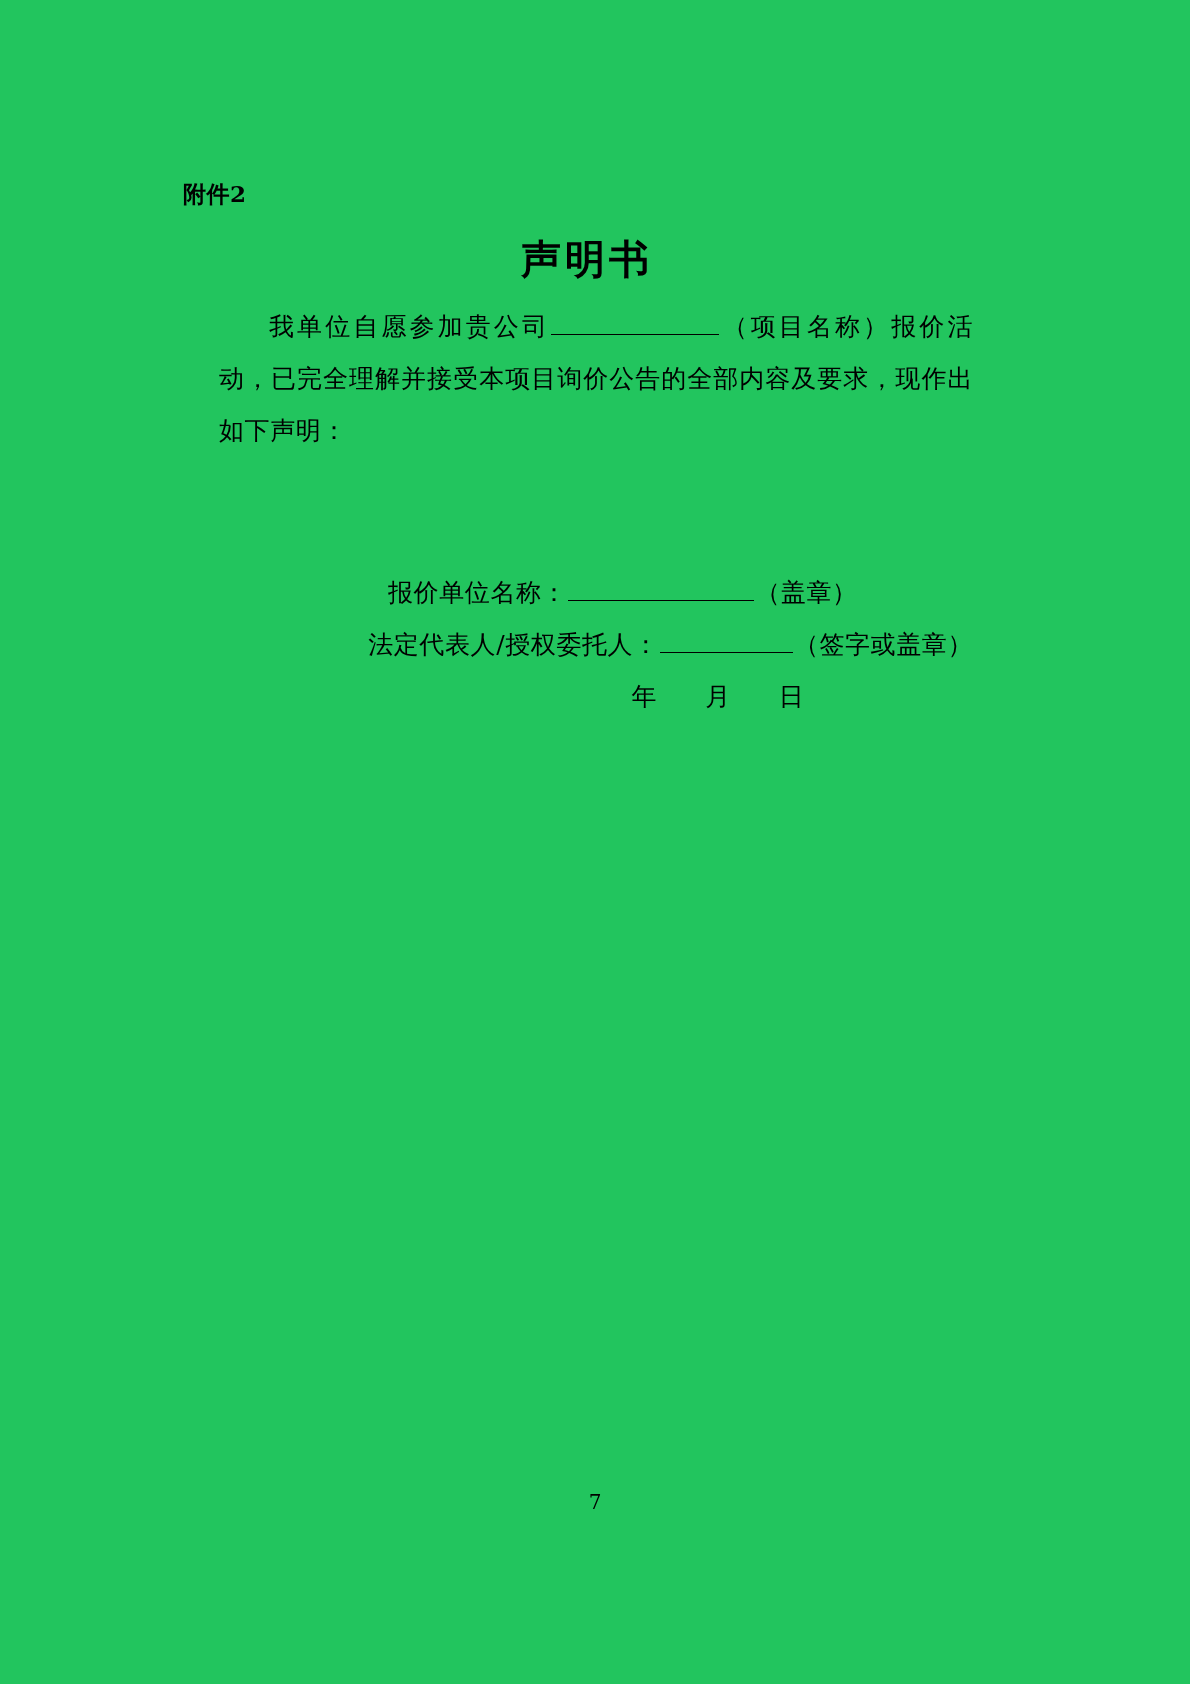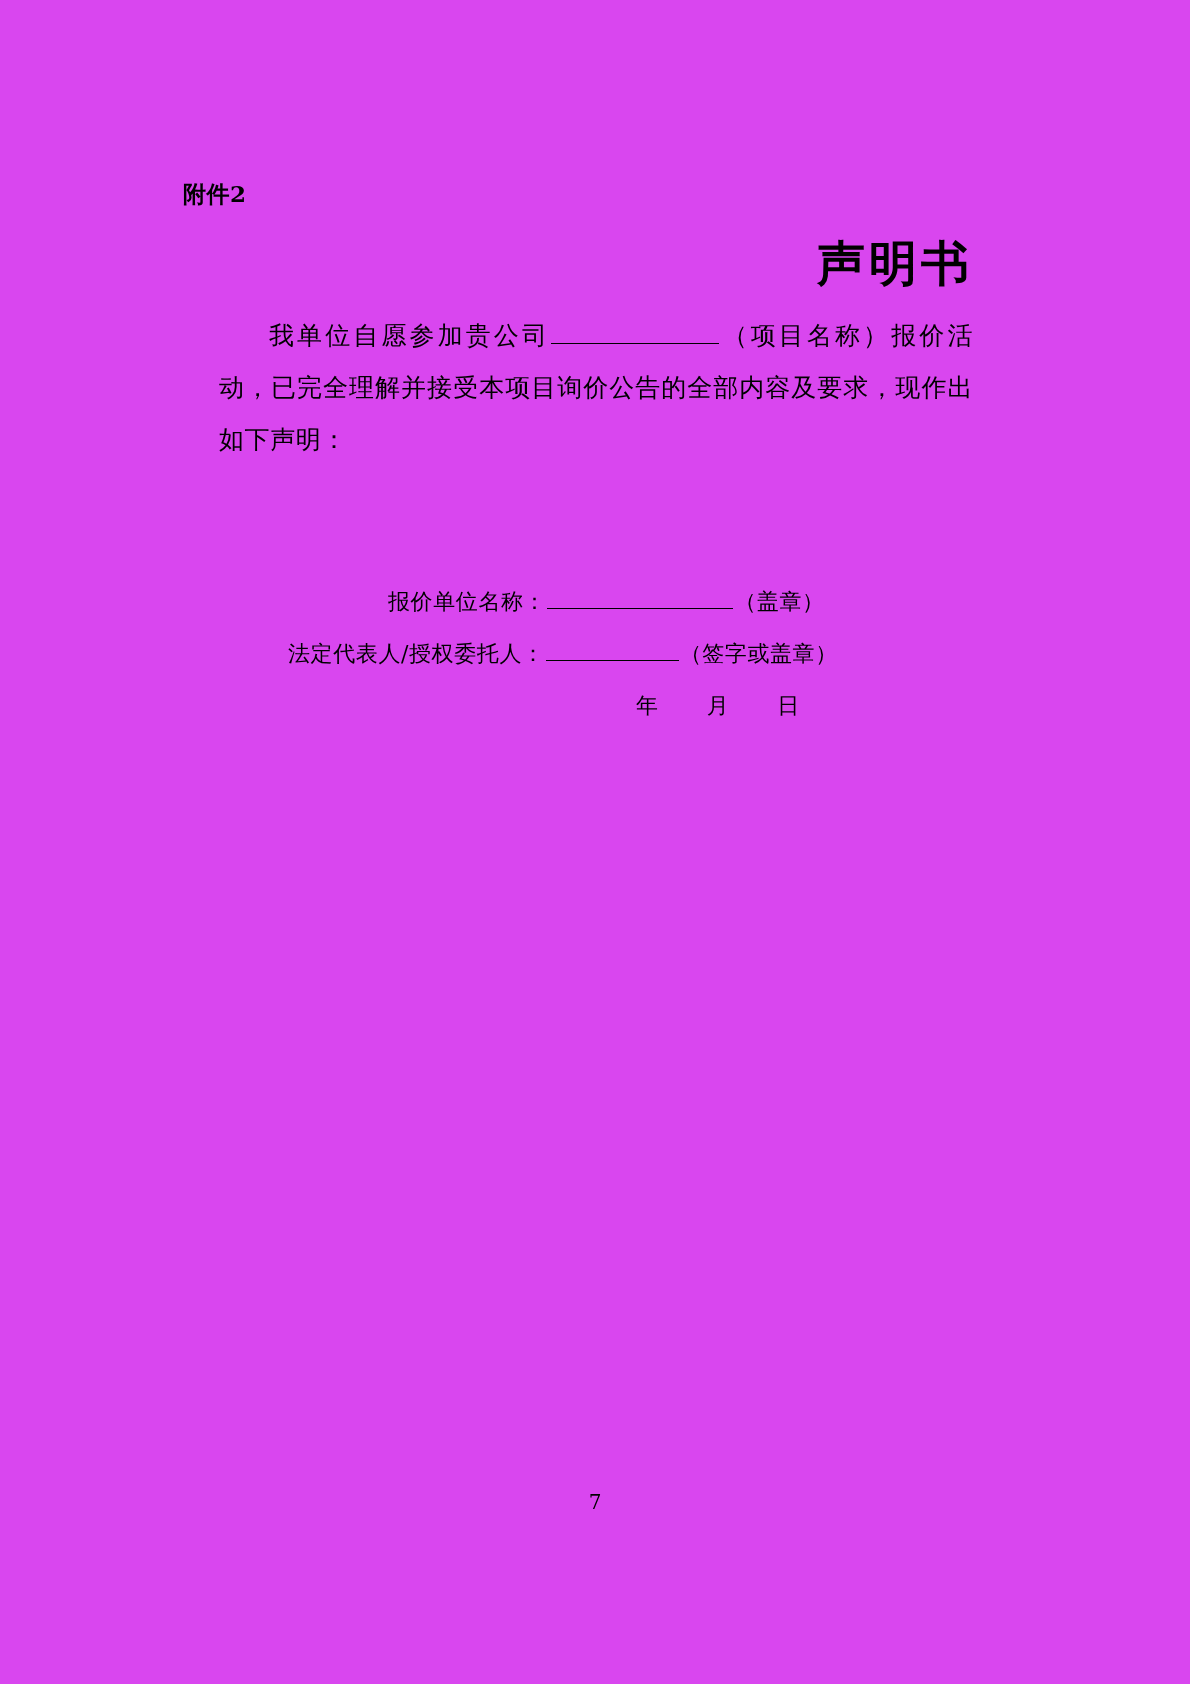--- a/index.html
+++ b/index.html
@@ -13,41 +13,41 @@
     position: relative;
     font-family: "DejaVu Serif", "Liberation Serif", serif;
     color: #000000;
     overflow: hidden;
   }
   .page {
     position: absolute;
     left: 0; top: 0;
     width: 1190px;
     height: 1684px;
-    background: #d946ef;
+    background: #22c55e;
   }
   .content {
     position: absolute;
     left: 183px;
     top: 180px;
     width: 790px;
   }
 
   .attachment-label {
     font-family: "DejaVu Serif", "Liberation Serif", serif;
     font-size: 23px;
     font-weight: 700;
     letter-spacing: 0.5px;
     line-height: 1.2;
     margin: 0 0 0 0;
   }
 
   .doc-title {
-    text-align: right;
-    font-size: 48px;
+    text-align: center;
+    font-size: 40px;
     font-weight: 700;
     letter-spacing: 4px;
     margin: 24px 0 0 0;
     padding-left: 18px;
   }
 
   .addressee {
     font-size: 25px;
     margin-top: 78px;
     line-height: 1.0;
@@ -72,29 +72,30 @@
     vertical-align: baseline;
     height: 25px;
     margin: 0 1px;
   }
   .bl-project { width: 168px; }
   .bl-seal { width: 186px; }
   .bl-sign { width: 133px; }
 
   .signature-block {
     margin-top: 110px;
-    font-size: 22px;
+    font-size: 25px;
     line-height: 52px;
     letter-spacing: 0.6px;
   }
   .sig-row-1 {
     padding-left: 205px;
   }
   .sig-row-2 {
     padding-left: 105px;
+    text-align: right;
   }
   .sig-row-3 {
     padding-left: 280px;
     letter-spacing: 0.6px;
     text-align: center;
   }
   .sig-row-3 .gap { display: inline-block; width: 48px; }
 
   .page-number {
     position: absolute;

